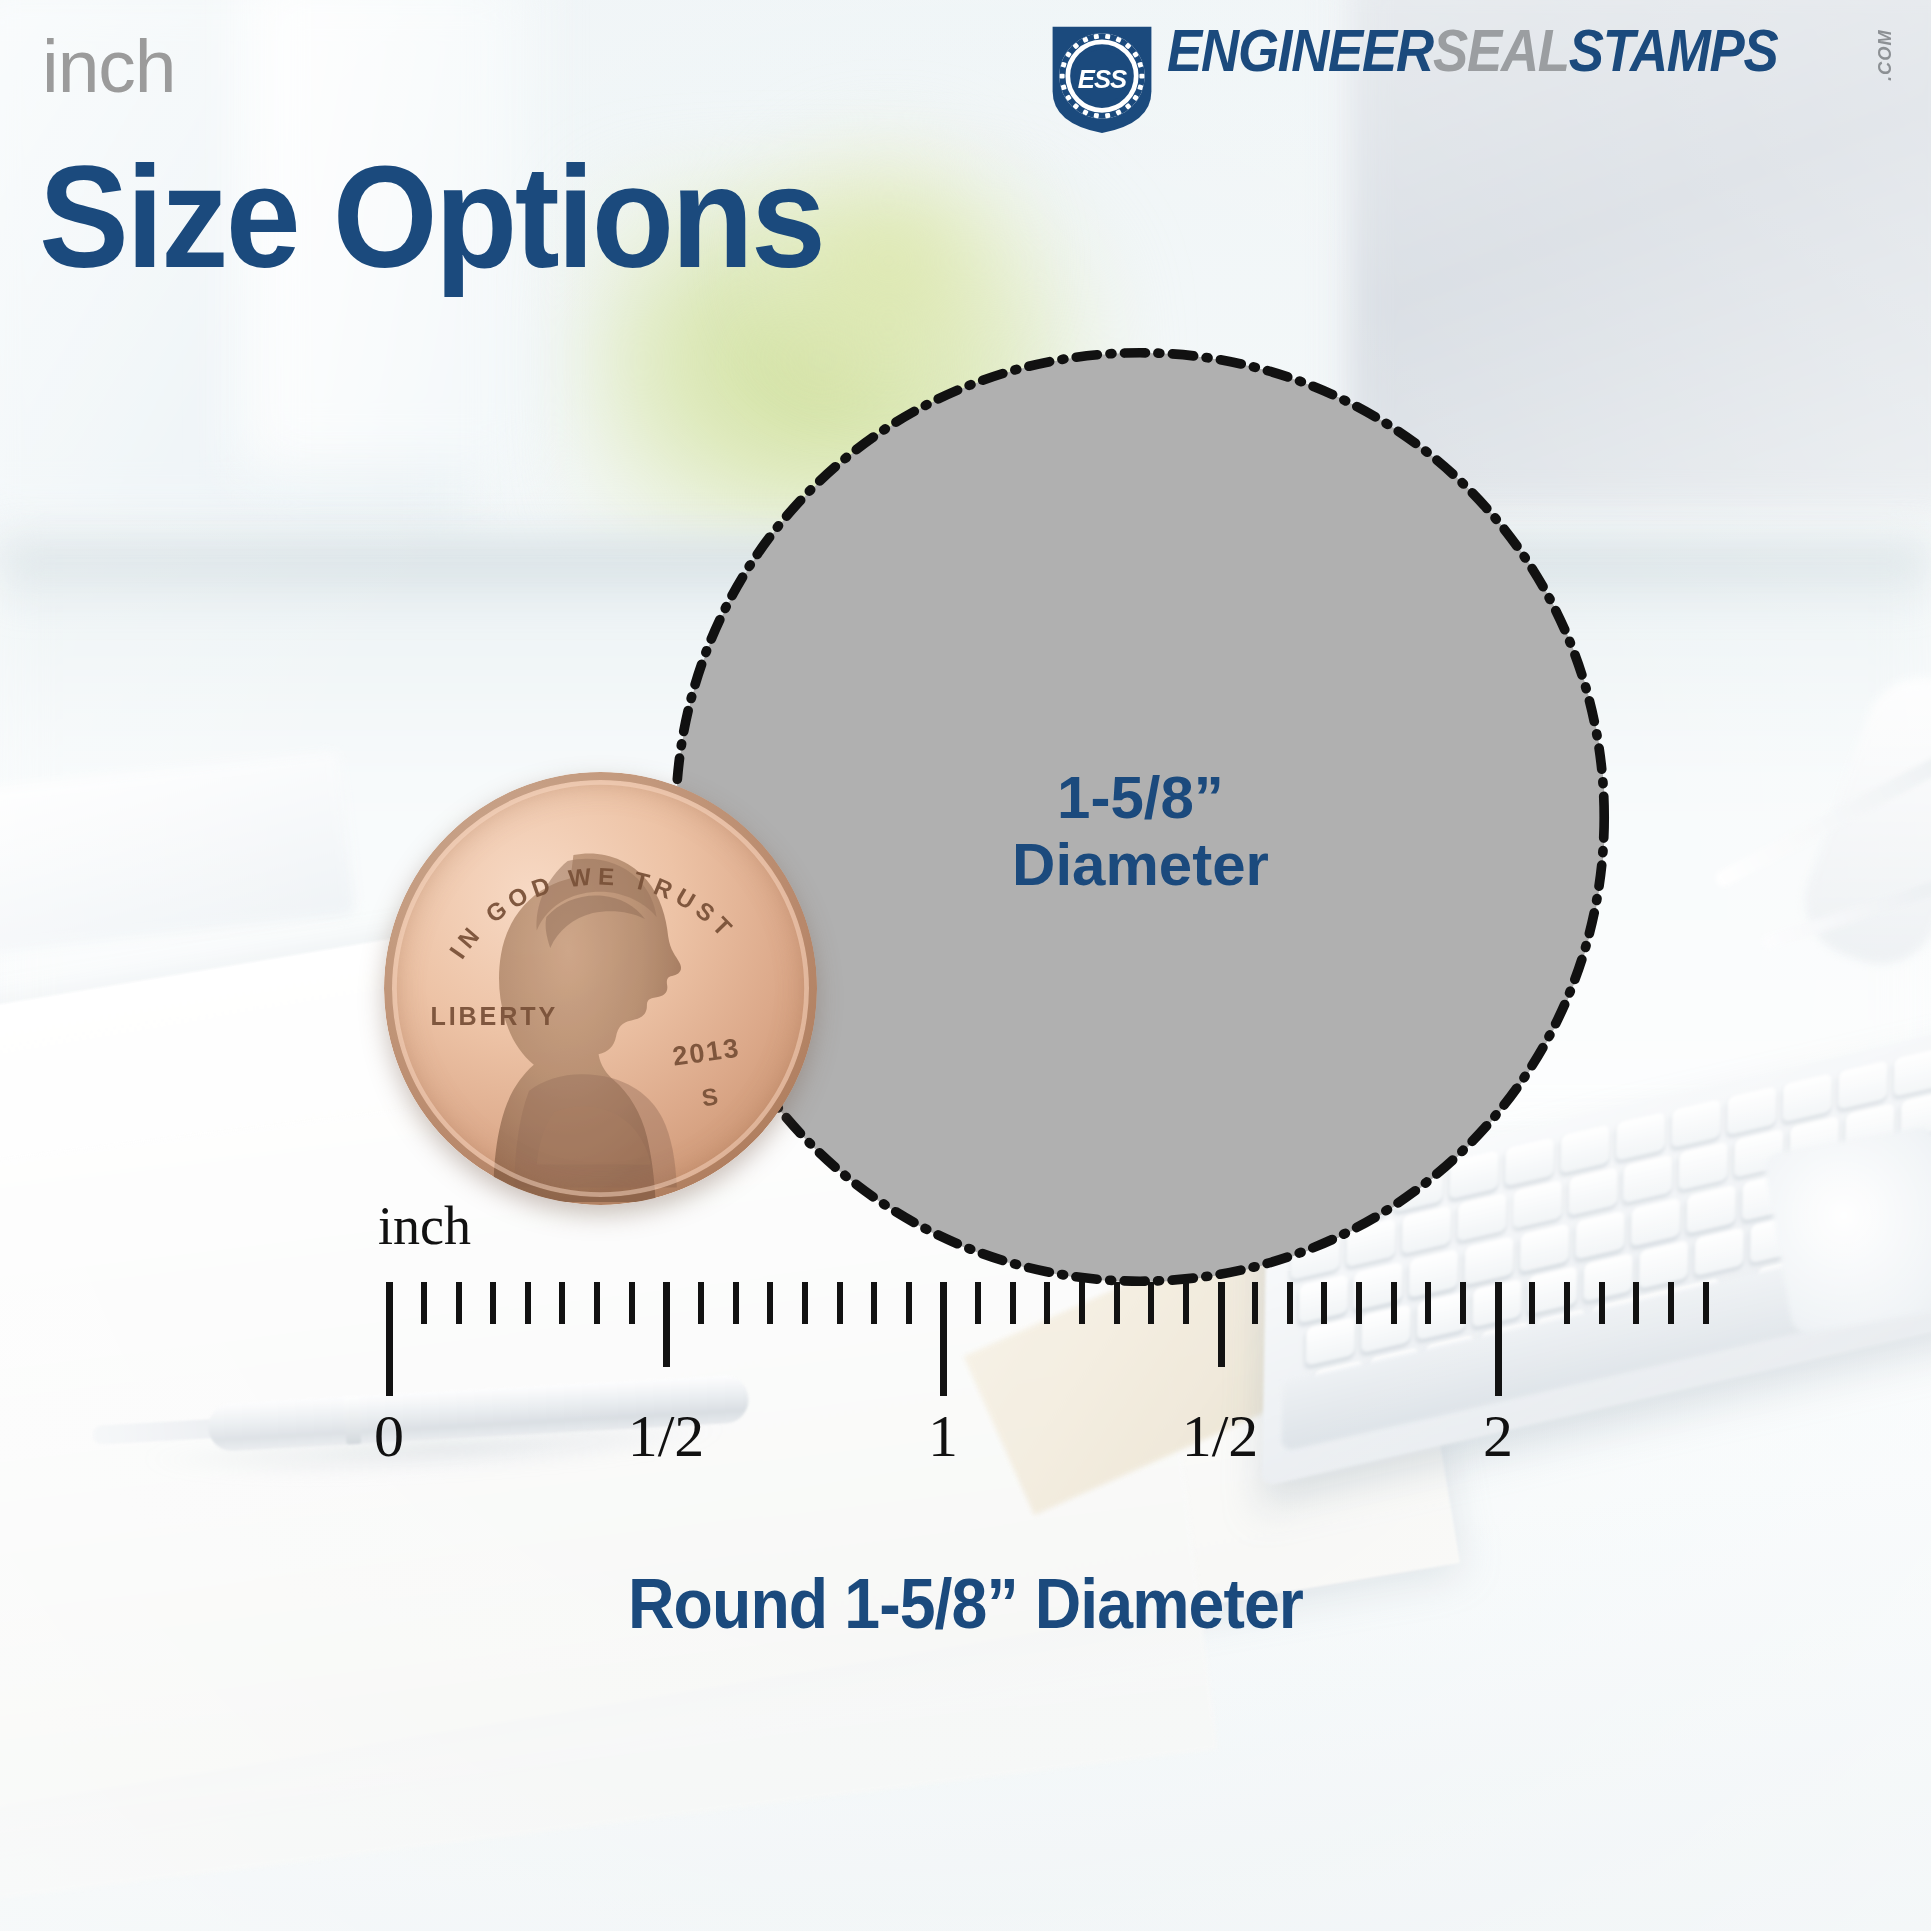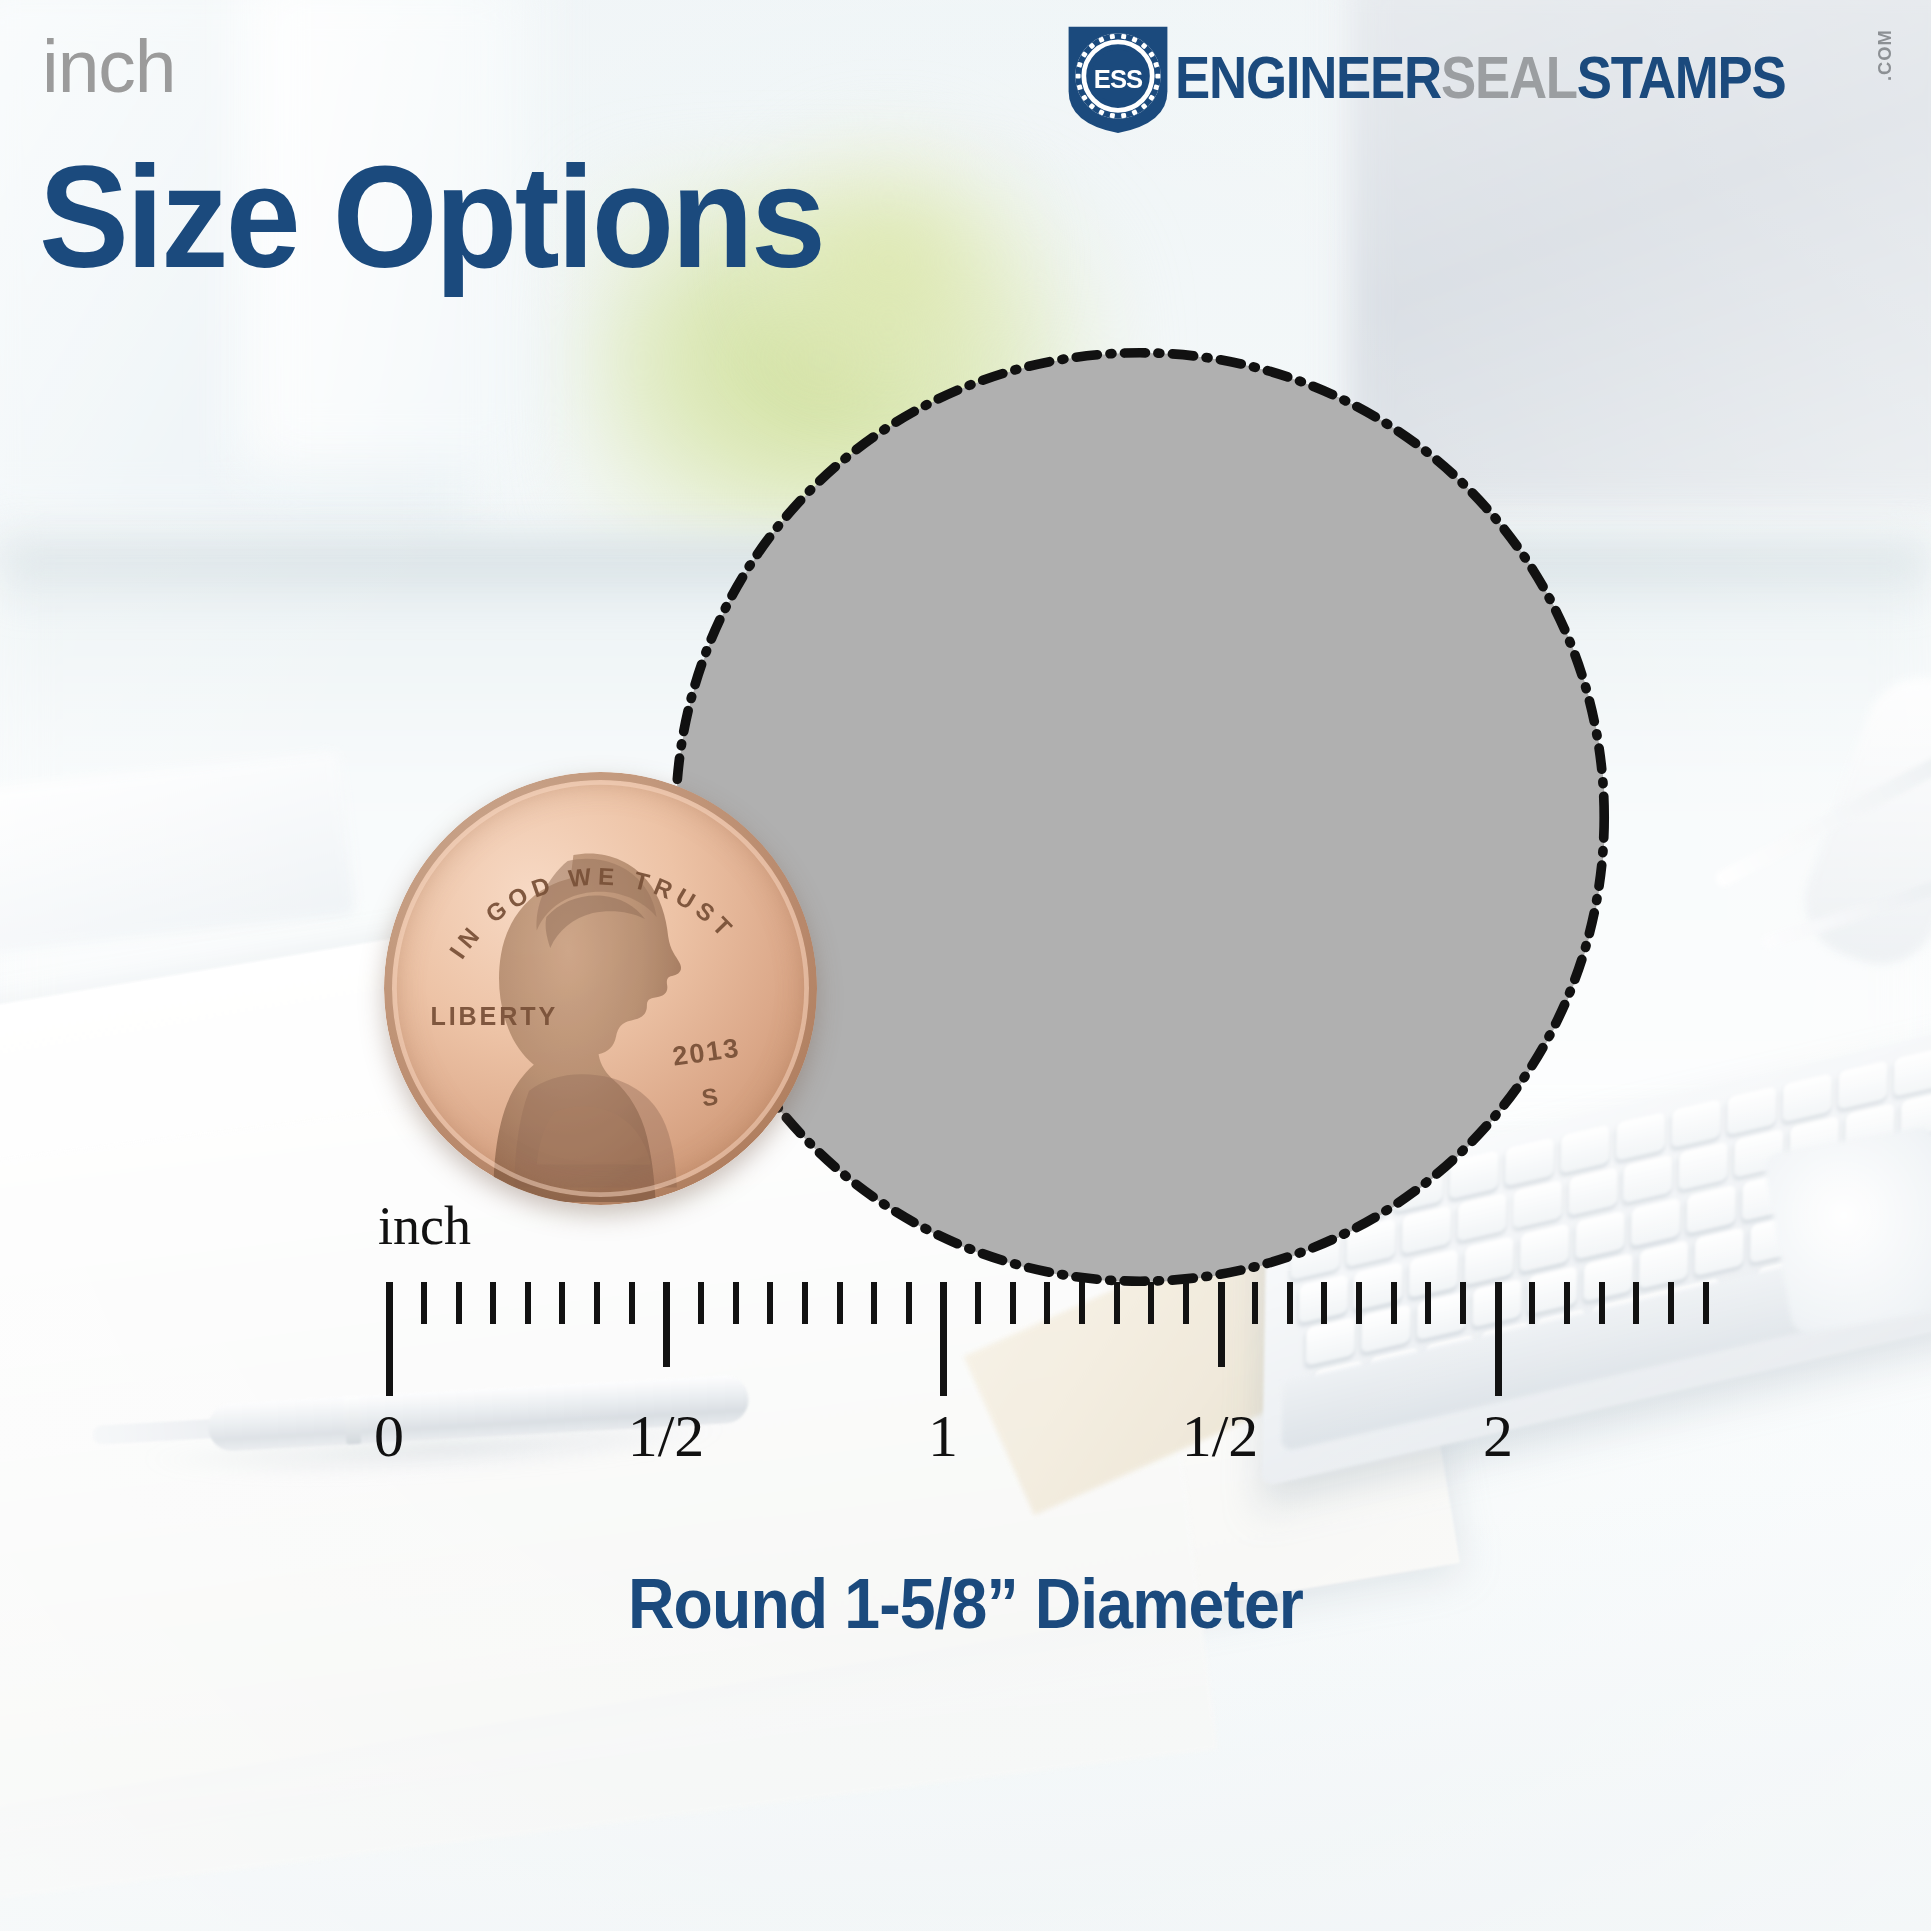--- a/index.html
+++ b/index.html
@@ -199,21 +199,21 @@
     font-size:145px; line-height:1;
     font-weight:700;
     color:#1b4a7d;
     letter-spacing:-2.9px;
     font-family:"Liberation Sans", sans-serif;
     transform:scaleX(0.93);
     transform-origin:left top;
   }
 
   
-  .logo { position:absolute; right:35px; top:21px; height:114px; display:flex; align-items:center; gap:0px; }
+  .logo { position:absolute; right:35px; top:21px; height:114px; display:flex; align-items:flex-start; gap:8px;font-style:italic; }
   .logo-badge { width:114px; height:114px; flex:0 0 auto; }
   .logo-type {
     font-size:60px; font-weight:700; line-height:1;
     letter-spacing:-1.4px; display:flex; align-items:baseline;
     transform:scaleX(0.88); transform-origin:left center;
   }
   .logo-type .blue { color:#1b4a7d; }
   .logo-type .grey { color:#9b9ea1; }
   .logo-dotcom {
     font-size:18.3px; font-weight:700; color:#8c9094;
@@ -445,20 +445,24 @@
         <span class="grey">SEAL</span>
         <span class="blue">STAMPS</span>
     </div>
     <div class="logo-dotcom">.COM</div>
   </div>
 
   <div class="sample-circle">
     <svg width="940" height="940" viewBox="0 0 974 974">
       <circle cx="487" cy="487" r="481" fill="none" stroke="#111111" stroke-width="10" stroke-linecap="round" stroke-dasharray="22 13 2 13"></circle>
     </svg>
+    <div class="circle-label">
+      <span class="l1">1-5/8”</span>
+      <span class="l2">Diameter</span>
+    </div>
   </div>
 
   <div class="penny">
     <div class="penny-face"></div>
     <svg viewBox="0 0 448 448">
       <defs>
         <path id="arcTop" d="M 58 250 A 170 170 0 0 1 390 250" fill="none"></path>
         <radialGradient id="bustG" cx="40%" cy="28%" r="72%">
           <stop offset="0%" stop-color="#c9a183"></stop>
           <stop offset="55%" stop-color="#b28a6d"></stop>

